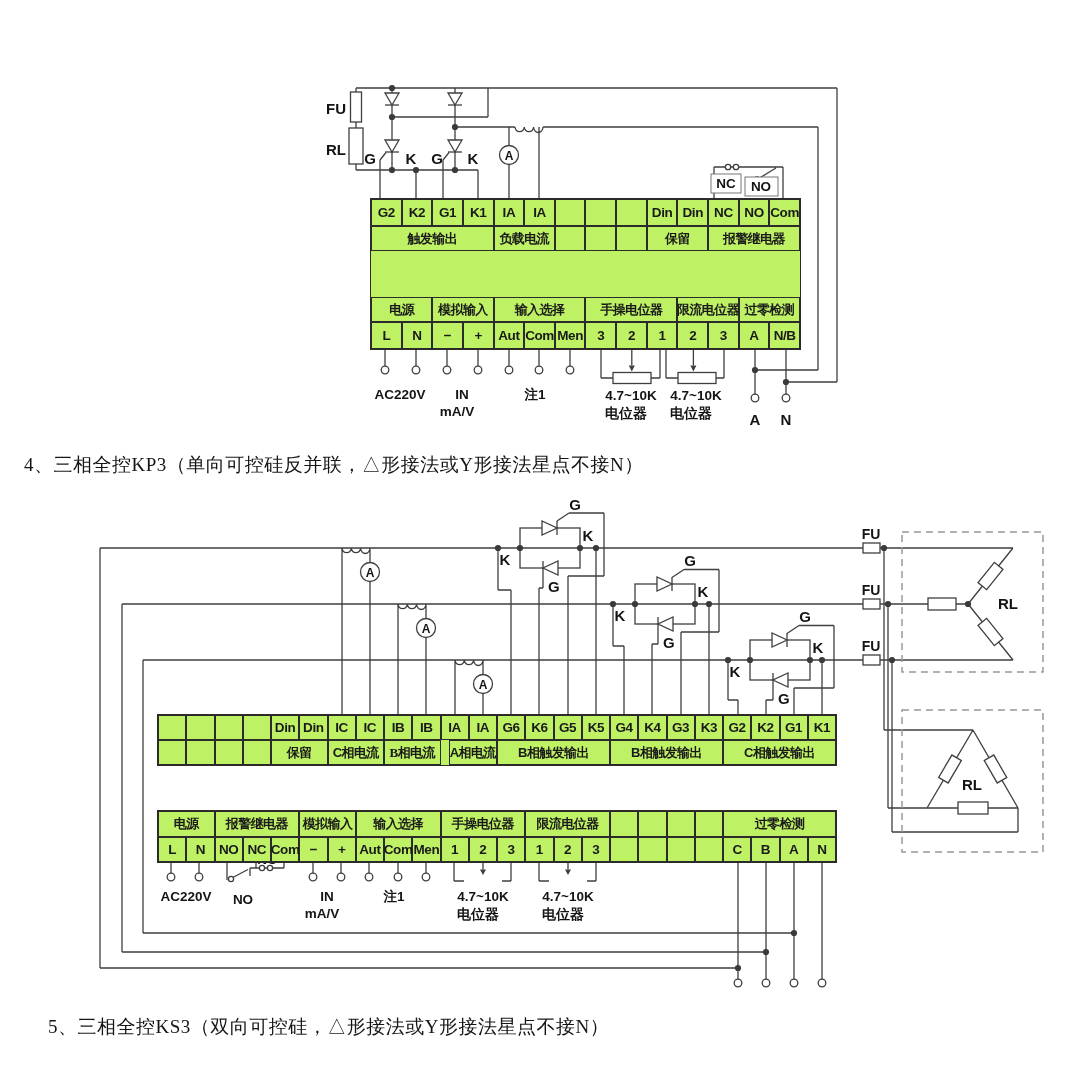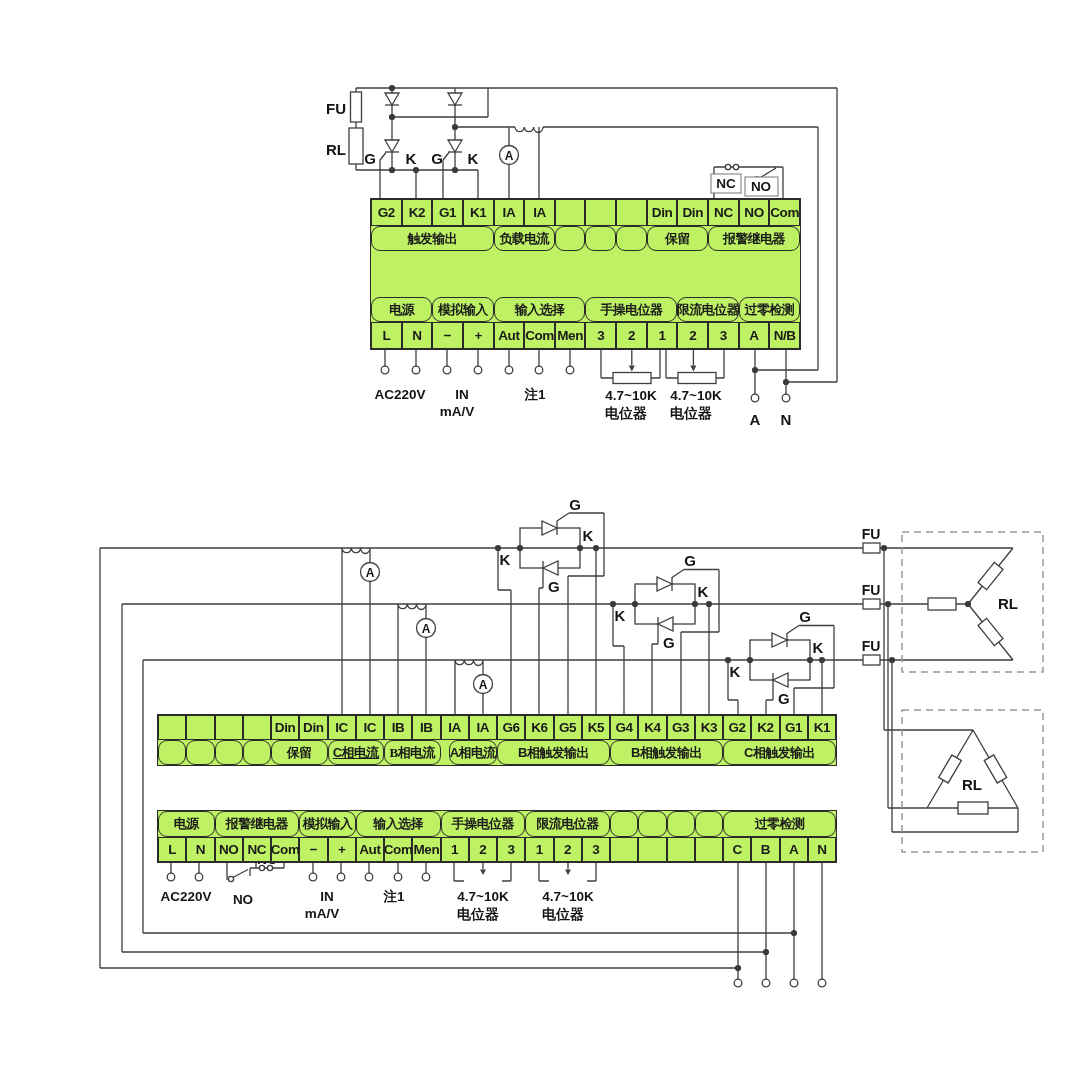--- a/index.html
+++ b/index.html
@@ -15,21 +15,21 @@
        box-sizing:border-box;}
   #t1 {left:370px;top:198px;width:431px;height:152px;
        grid-template-columns:repeat(14,1fr);grid-template-rows:27px 25px 1fr 25px 27px;}
   #t2a{left:157px;top:714px;width:680px;height:52px;
        grid-template-columns:repeat(24,1fr);grid-template-rows:1fr 1fr;}
   #t2b{left:157px;top:810px;width:680px;height:53px;
        grid-template-columns:repeat(24,1fr);grid-template-rows:1fr 1fr;}
   .tbl>div{border:1px solid #2b2b2b;display:flex;align-items:center;justify-content:center;
        min-width:0;}
   .term{font-weight:bold;font-size:13.5px;letter-spacing:-0.4px;white-space:nowrap;}
-  .grp{font-weight:bold;font-size:13px;letter-spacing:-0.6px;white-space:nowrap;overflow:visible;border-radius:9px;}
+  .grp{font-weight:bold;font-size:13px;letter-spacing:-0.6px;white-space:nowrap;overflow:visible;}
   .mid{border:none !important;}
   svg text{fill:#141414;font-family:"Liberation Sans",sans-serif;font-weight:bold;}
   .t15{font-size:15px;} .t14{font-size:14px;} .t13{font-size:13.5px;} .t12{font-size:12px;}
 </style>
 </head>
 <body>
 
 <div class="page">
 
   <svg class="layer" width="1080" height="1070" viewBox="0 0 1080 1070">
@@ -363,21 +363,21 @@
       <div class="term">K3</div>
       <div class="term">G2</div>
       <div class="term">K2</div>
       <div class="term">G1</div>
       <div class="term">K1</div>
       <div class="grp"></div>
       <div class="grp"></div>
       <div class="grp"></div>
       <div class="grp"></div>
       <div class="grp" style="grid-column: span 2;">保留</div>
-      <div class="grp" style="grid-column: span 2; text-decoration: underline;">C相电流</div>
+      <div class="grp" style="grid-column: span 2;">C相电流</div>
       <div class="grp" style="grid-column: span 2; font-family: Liberation Serif, serif;">B相电流</div>
       <div class="grp" style="grid-column: span 2; margin-left: 8px;">A相电流</div>
       <div class="grp" style="grid-column: span 4;">B相触发输出</div>
       <div class="grp" style="grid-column: span 4;">B相触发输出</div>
       <div class="grp" style="grid-column: span 4;">C相触发输出</div>
     </div>
   <div id="t2b" class="tbl">
       <div class="grp" style="grid-column: span 2;">电源</div>
       <div class="grp" style="grid-column: span 3;">报警继电器</div>
       <div class="grp" style="grid-column: span 2;">模拟输入</div>
@@ -408,13 +408,15 @@
       <div class="term"></div>
       <div class="term"></div>
       <div class="term"></div>
       <div class="term"></div>
       <div class="term">C</div>
       <div class="term">B</div>
       <div class="term">A</div>
       <div class="term">N</div>
     </div>
 
+  <div id="title4" class="title">4、三相全控KP3（单向可控硅反并联，△形接法或Y形接法星点不接N）</div>
+  <div id="title5" class="title">5、三相全控KS3（双向可控硅，△形接法或Y形接法星点不接N）</div>
 </div>
 
 </body></html>

